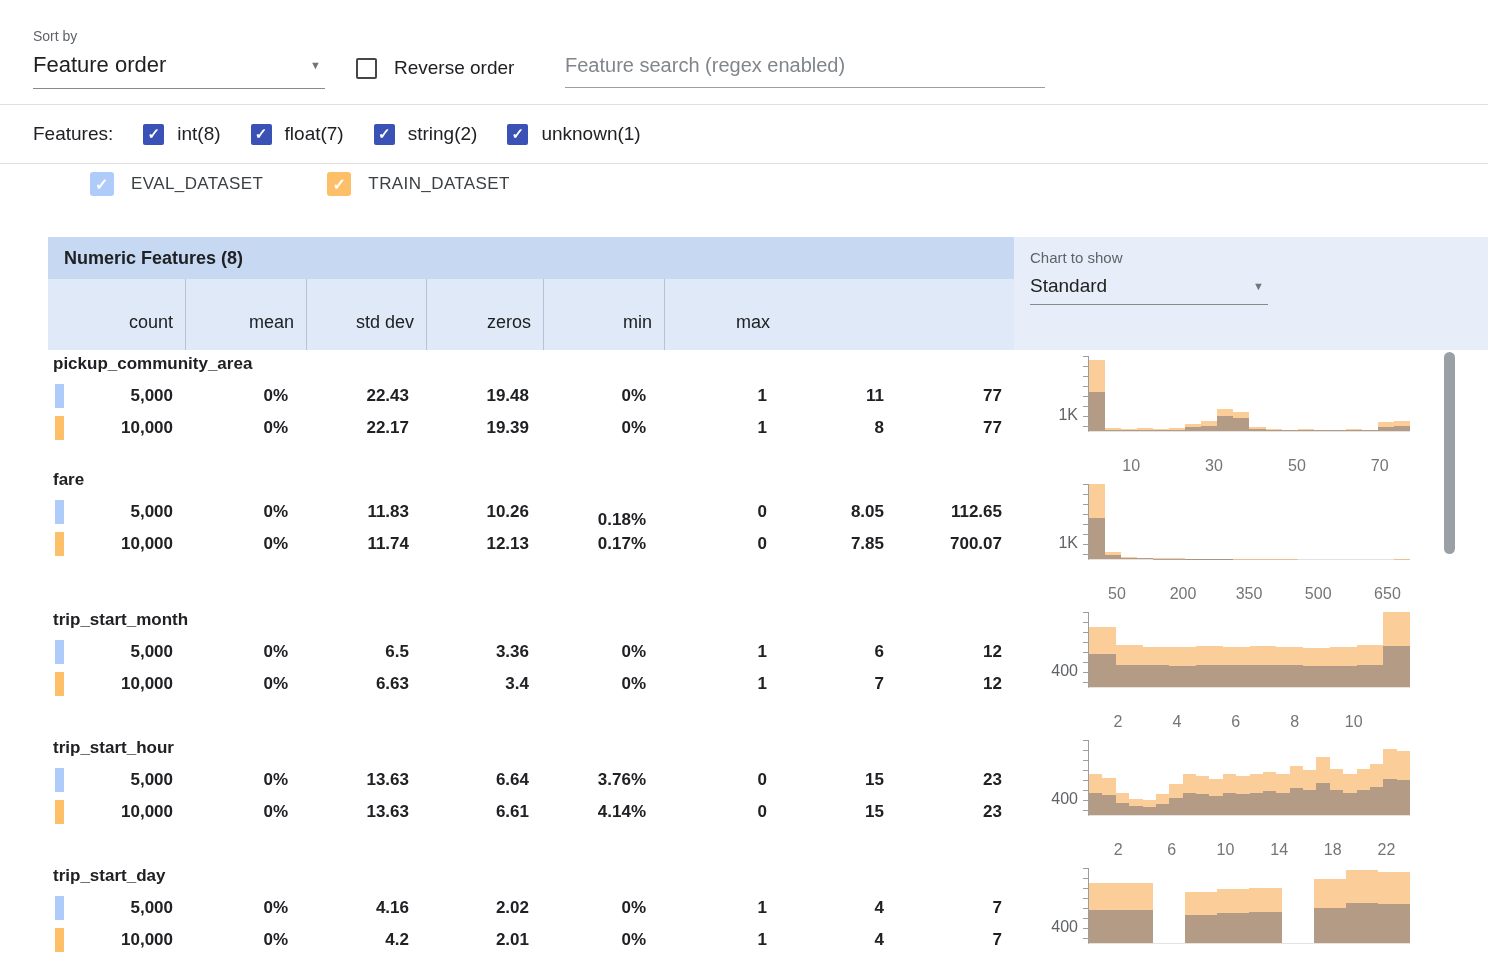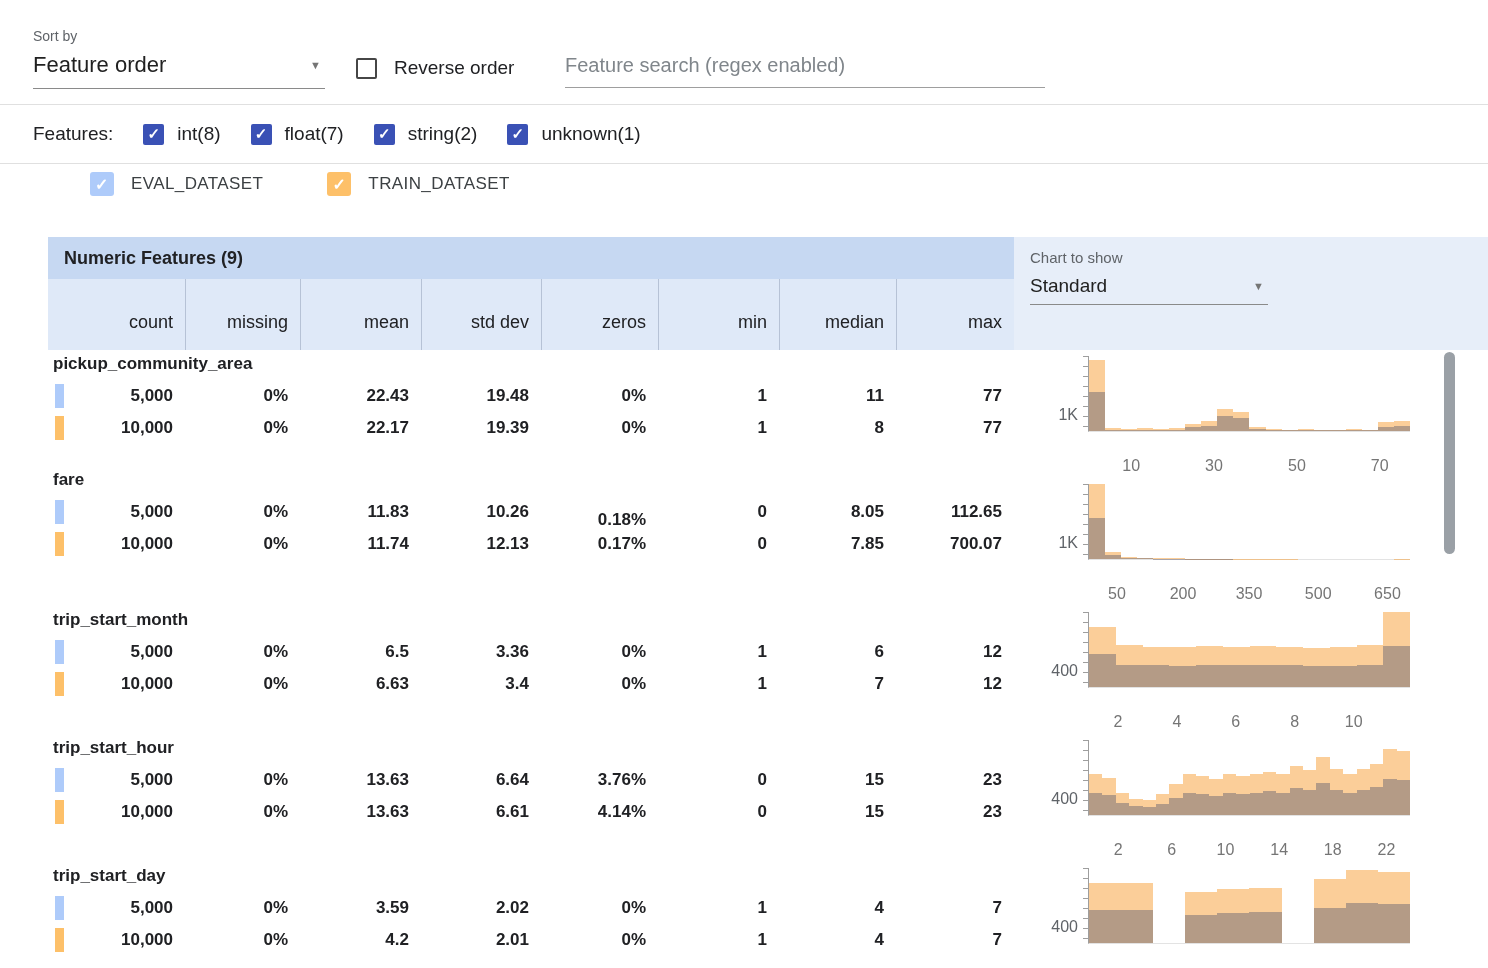--- a/index.html
+++ b/index.html
@@ -126,39 +126,37 @@
         <span class="cb-colored" style="background: rgb(174, 203, 250);">✓</span>
         <span>EVAL_DATASET</span>
       </label>
       <label class="ds-item">
         <span class="cb-colored" style="background: rgb(253, 192, 105);">✓</span>
         <span>TRAIN_DATASET</span>
       </label>
     </div>
 
   <div class="title-band">
-    <span>Numeric Features (9)</span>
+    <span>Numeric Features (8)</span>
   </div>
 
   <div class="chart-panel">
     <div class="ctshow">Chart to show</div>
     <div class="std-select">
       <span>Standard</span>
       <span class="dd-arrow">▼</span>
     </div>
   </div>
 
   <div class="col-headers">
       <div class="col-cell" style="width: 137px;">count</div>
-      <div class="col-cell" style="width: 115px;">missing</div>
       <div class="col-cell" style="width: 121px;">mean</div>
       <div class="col-cell" style="width: 120px;">std dev</div>
       <div class="col-cell" style="width: 117px;">zeros</div>
       <div class="col-cell" style="width: 121px;">min</div>
-      <div class="col-cell" style="width: 117px;">median</div>
       <div class="col-cell" style="width: 118px;">max</div>
     </div>
 
   <div class="rows-area">
       <div class="feature-block" style="top: 0px;">
         <div class="fname">pickup_community_area</div>
         <div class="data-row" style="top: 30px;">
           <span class="swatch" style="background: rgb(174, 203, 250);"></span>
           <div class="cell" style="width: 137px;">5,000</div>
           <div class="cell" style="width: 115px;">0%</div>
@@ -255,21 +253,21 @@
           <div class="cell" style="width: 117px;">15</div>
           <div class="cell" style="width: 118px;">23</div>
         </div>
       </div>
       <div class="feature-block" style="top: 512px;">
         <div class="fname">trip_start_day</div>
         <div class="data-row" style="top: 30px;">
           <span class="swatch" style="background: rgb(174, 203, 250);"></span>
           <div class="cell" style="width: 137px;">5,000</div>
           <div class="cell" style="width: 115px;">0%</div>
-          <div class="cell" style="width: 121px;">3.59</div>
+          <div class="cell" style="width: 121px;">4.16</div>
           <div class="cell" style="width: 120px;">2.02</div>
           <div class="cell" style="width: 117px;">0%</div>
           <div class="cell" style="width: 121px;">1</div>
           <div class="cell" style="width: 117px;">4</div>
           <div class="cell" style="width: 118px;">7</div>
         </div>
         <div class="data-row" style="top: 62px;">
           <span class="swatch" style="background: rgb(253, 192, 105);"></span>
           <div class="cell" style="width: 137px;">10,000</div>
           <div class="cell" style="width: 115px;">0%</div>

